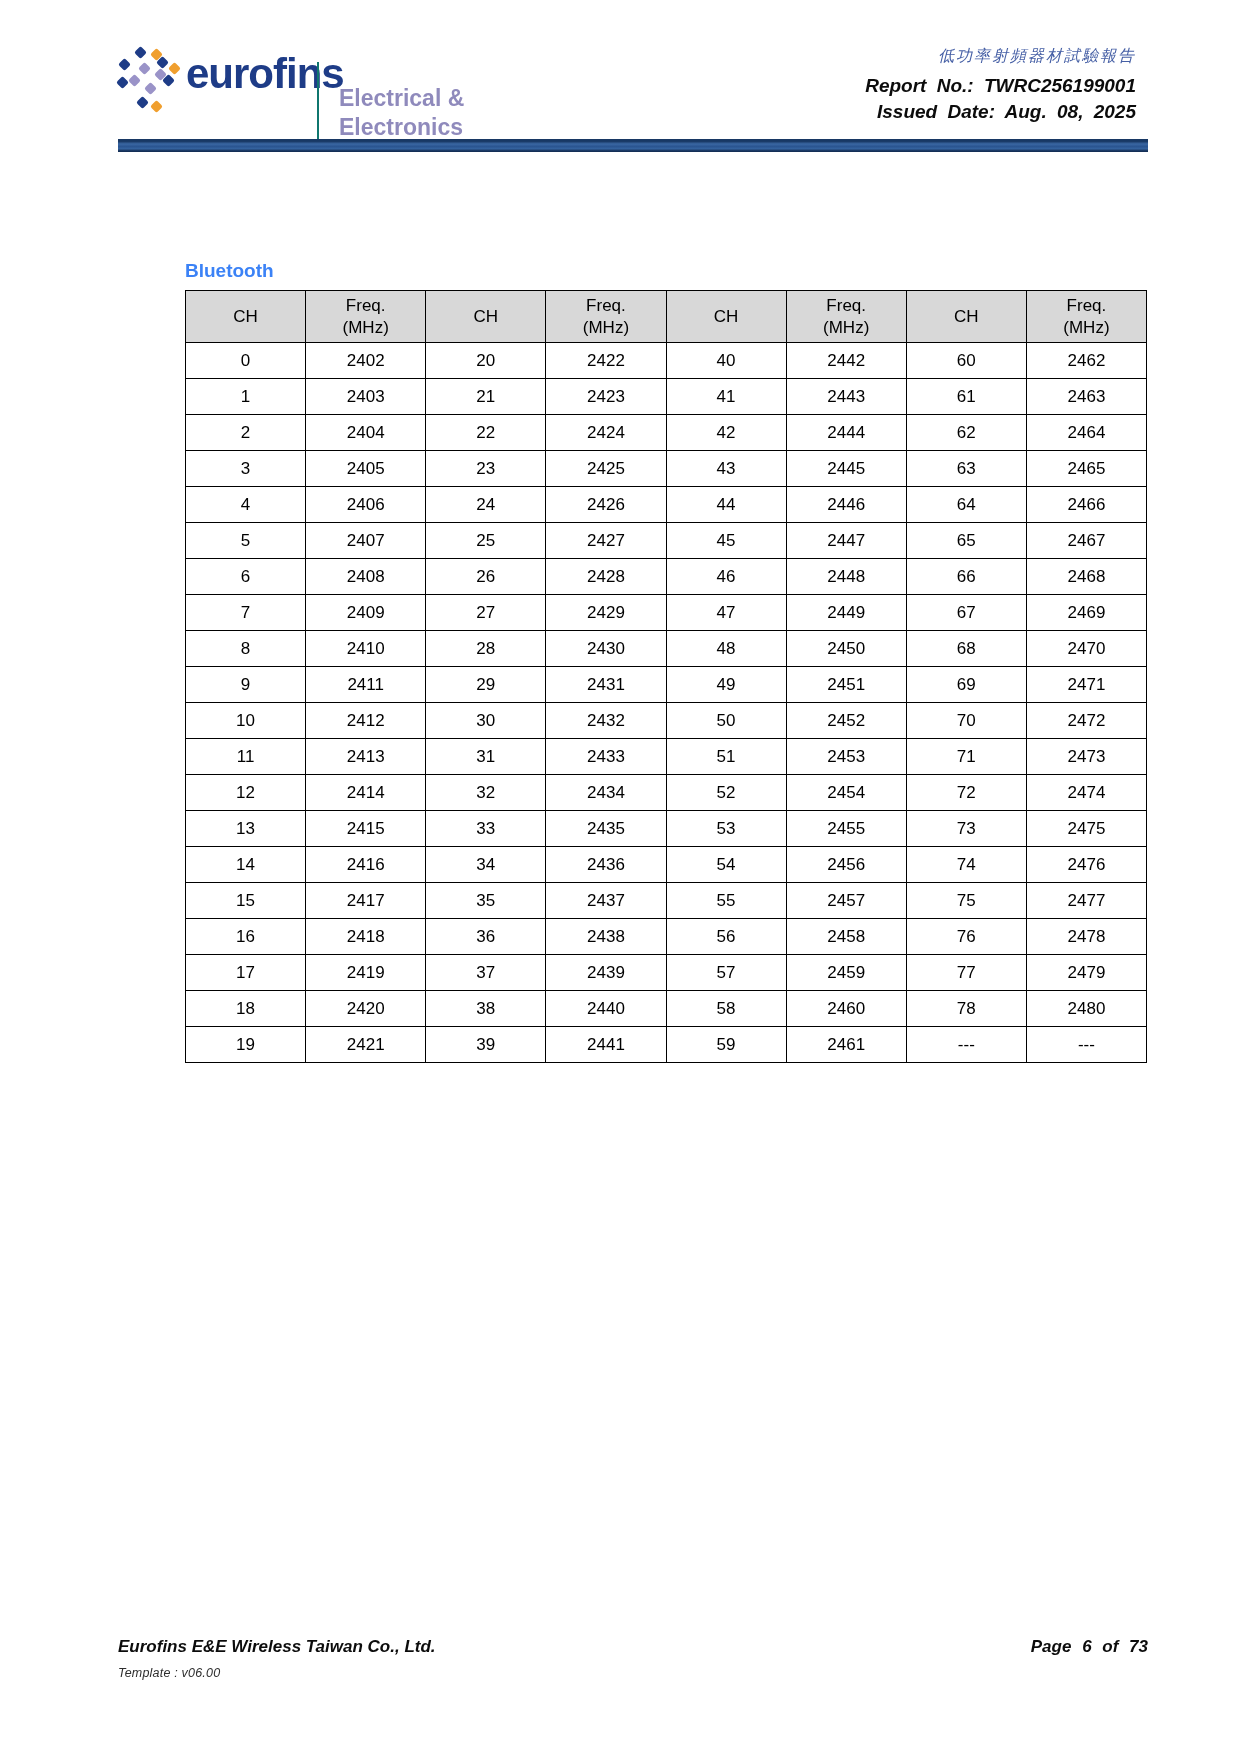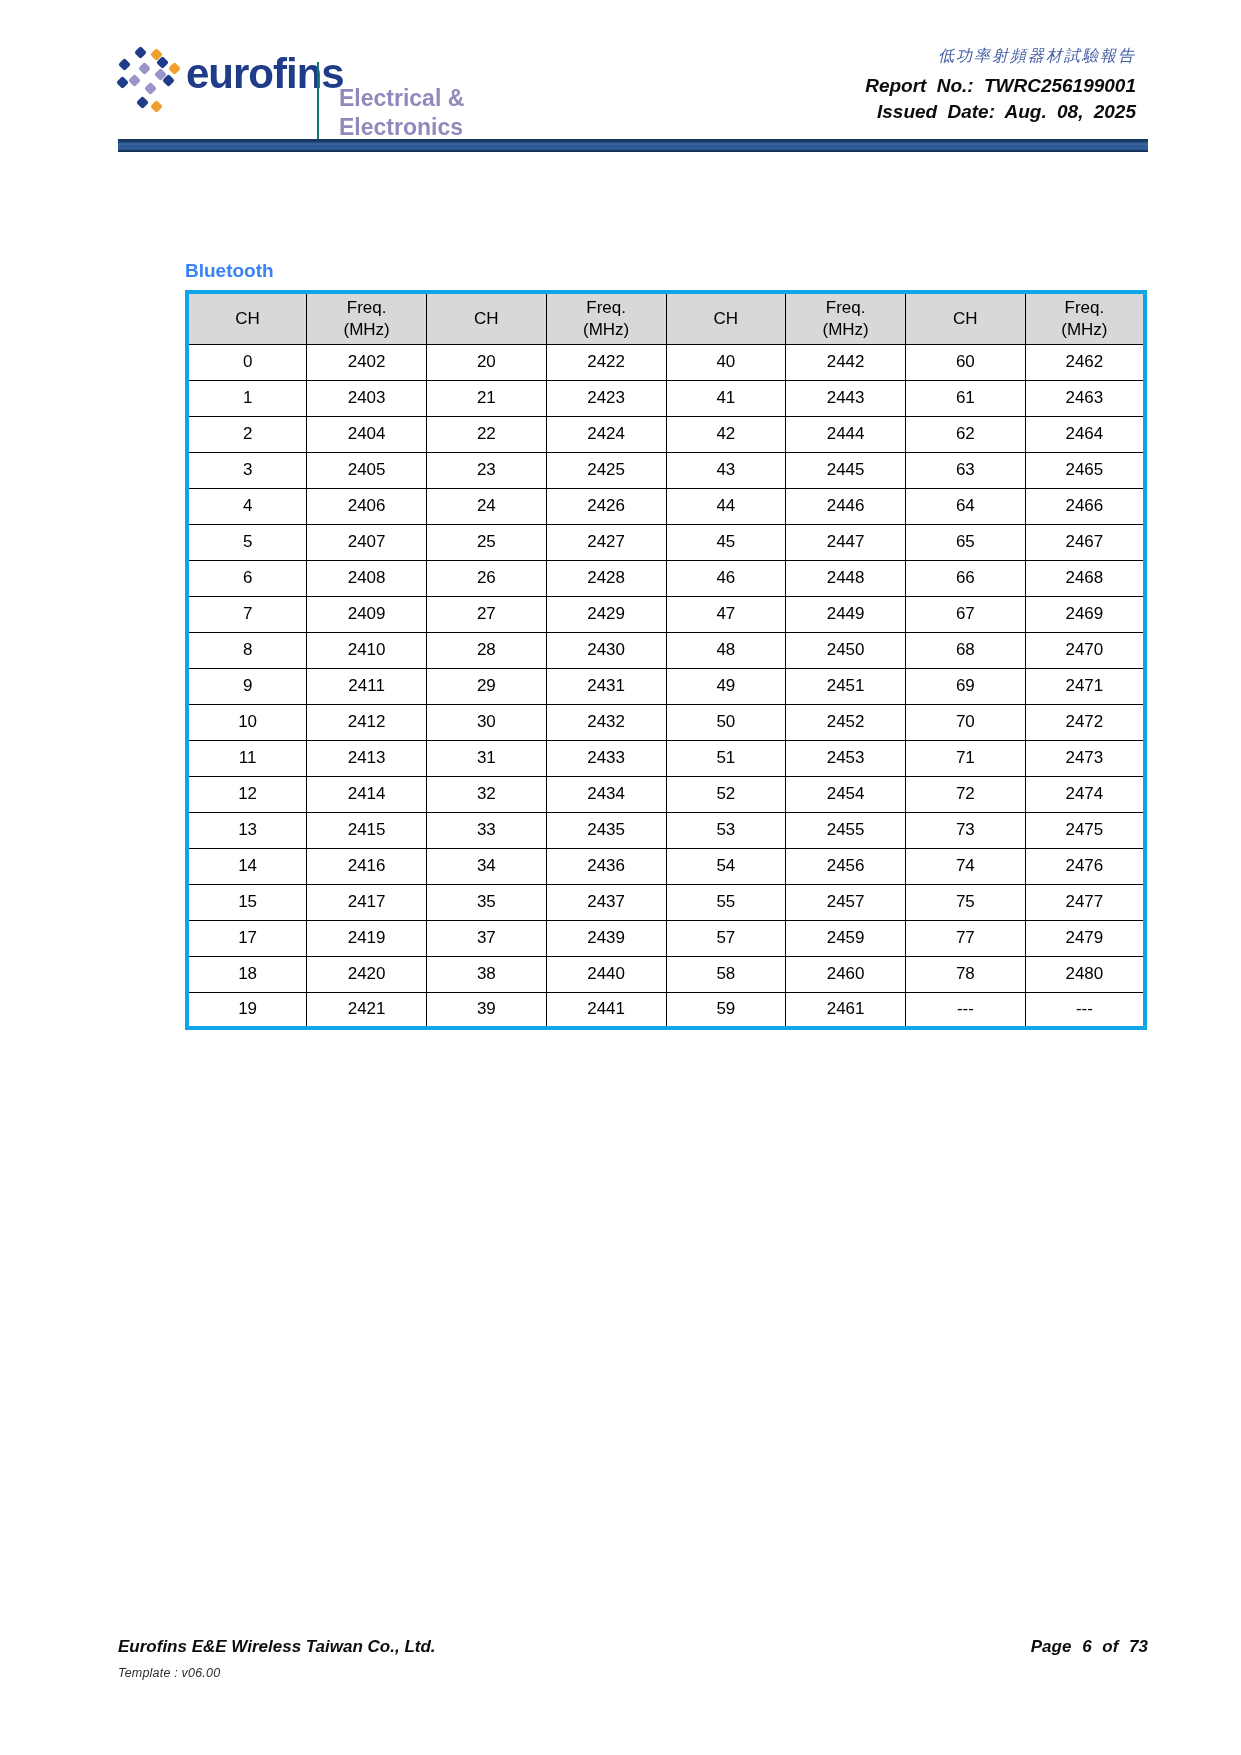--- a/index.html
+++ b/index.html
@@ -31,21 +31,21 @@
              font-size:16px;color:#45 5fa5;color:#455fa5;letter-spacing:2px;margin-bottom:6px;}
   .report-line{font-size:19px;font-weight:bold;font-style:italic;color:#0c0c0c;line-height:26px;word-spacing:5px;}
   .header-bar{position:absolute;left:118px;top:139px;width:1030px;height:13px;
       background:linear-gradient(to bottom,#183864 0%,#183864 18%,#3a67a3 38%,#2a5591 58%,#35639f 75%,#142f56 92%,#142f56 100%);}
 
   
   .section-title{position:absolute;left:185px;top:260px;font-size:19px;font-weight:bold;color:#3b82f6;}
   table.freq{position:absolute;left:185px;top:290px;width:962px;border-collapse:collapse;
              table-layout:fixed;font-size:17px;color:#000;}
   table.freq th, table.freq td{border:1px solid #000;text-align:center;vertical-align:middle;}
-  table.freq{border:4px solid #0ea5e9;}
+  table.freq{border:1px solid #0ea5e9;}
   table.freq th{background:#d8d8d8;font-weight:normal;height:52px;line-height:22px;}
   table.freq td{height:36px;}
 
   
   .footer-line{position:absolute;left:118px;top:1624px;width:1030px;height:7px;
       background:linear-gradient(to right,#15355e 0%,#28538d 38%,#58 7fad 55%,#587fad 58%,#9db3cf 75%,#ccd8e7 88%,#edf1f6 100%);}
   .footer-row{position:absolute;left:118px;top:1637px;width:1030px;display:flex;
       justify-content:space-between;align-items:baseline;}
   .footer-company{font-size:17px;font-weight:bold;font-style:italic;color:#0c0c0c;}
   .footer-page{font-size:17px;font-weight:bold;font-style:italic;color:#0c0c0c;word-spacing:6px;}
@@ -276,20 +276,30 @@
           <td>15</td>
           <td>2417</td>
           <td>35</td>
           <td>2437</td>
           <td>55</td>
           <td>2457</td>
           <td>75</td>
           <td>2477</td>
         </tr>
         <tr>
+          <td>16</td>
+          <td>2418</td>
+          <td>36</td>
+          <td>2438</td>
+          <td>56</td>
+          <td>2458</td>
+          <td>76</td>
+          <td>2478</td>
+        </tr>
+        <tr>
           <td>17</td>
           <td>2419</td>
           <td>37</td>
           <td>2439</td>
           <td>57</td>
           <td>2459</td>
           <td>77</td>
           <td>2479</td>
         </tr>
         <tr>

